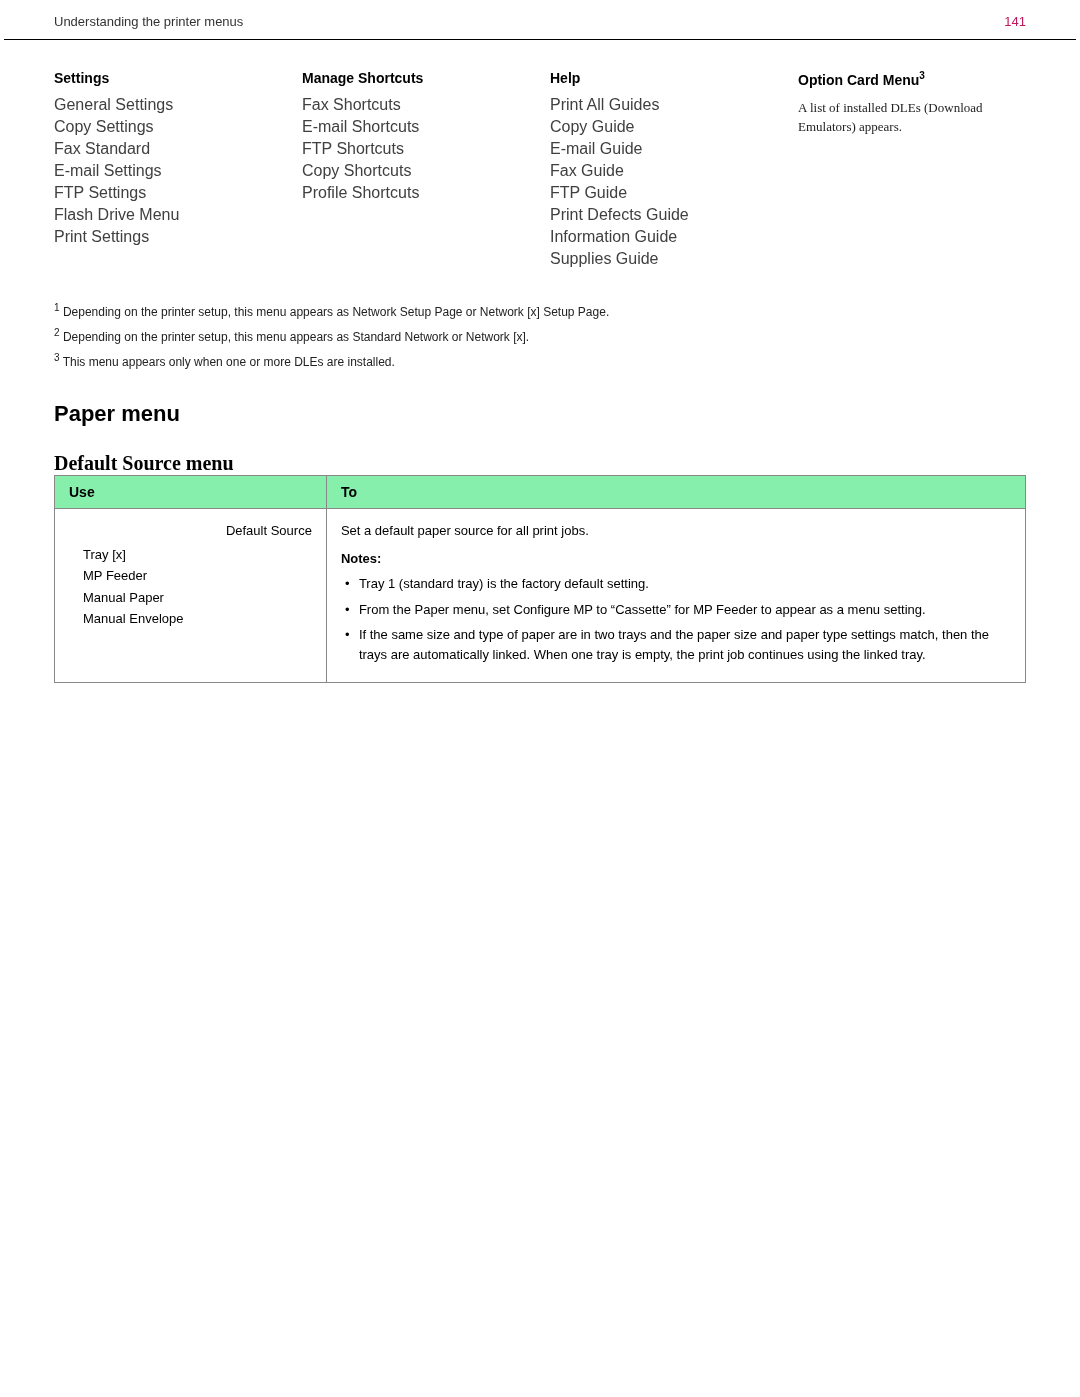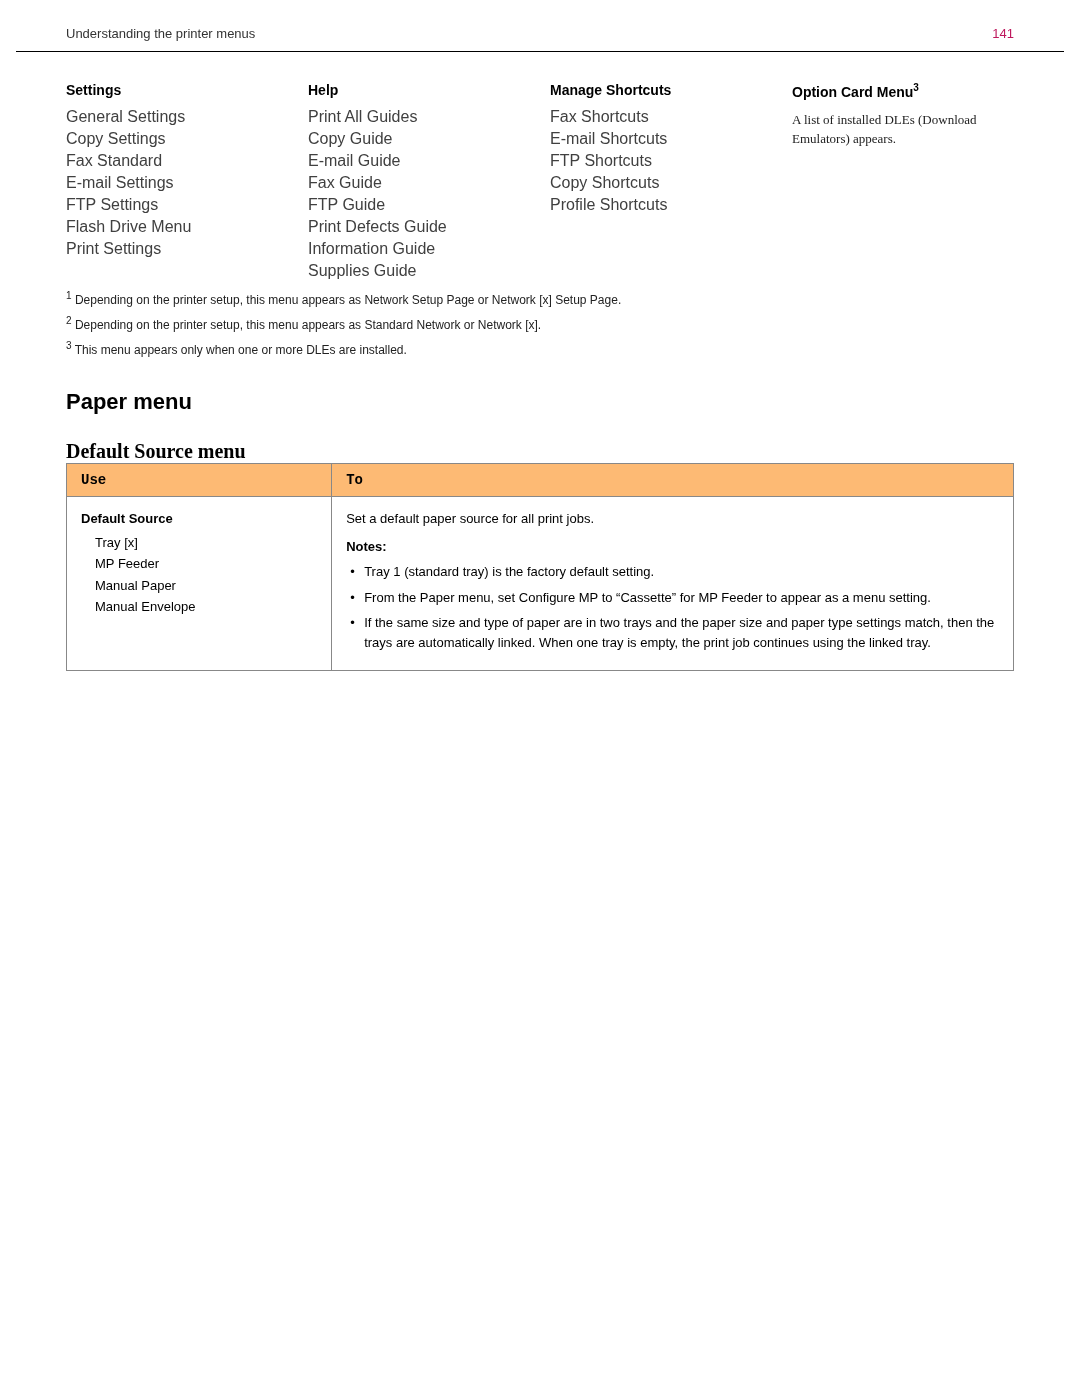--- a/index.html
+++ b/index.html
@@ -13,21 +13,21 @@
       font-size: 14px;
       color: #000;
       background: #fff;
       width: 1080px;
       min-height: 1397px;
     }
 
     .page {
       width: 1080px;
       min-height: 1397px;
-      padding: 16px;
+      padding: 4px;
       background: #fff;
     }
 
     .top-bar {
       display: flex;
       justify-content: space-between;
       align-items: center;
       padding: 10px 50px;
       border-bottom: 1px solid #000;
       margin-bottom: 20px;
@@ -44,21 +44,21 @@
     }
 
     .content {
       padding: 10px 50px 40px 50px;
     }
 
     
     .settings-columns {
       display: flex;
       gap: 0;
-      margin-bottom: 4px;
+      margin-bottom: 28px;
     }
 
     .settings-col {
       flex: 1;
       padding-right: 20px;
     }
 
     .settings-col h4 {
       font-weight: bold;
       font-size: 14px;
@@ -122,22 +122,21 @@
 
     
     .data-table {
       width: 100%;
       border-collapse: collapse;
       border: 1px solid #888;
       margin-bottom: 30px;
     }
 
     .data-table thead tr {
-      background-color: #fdba74;
-      font-family: Liberation Mono, monospace;
+      background-color: #86efac;
     }
 
     .data-table thead th {
       text-align: left;
       padding: 8px 14px;
       font-weight: bold;
       font-size: 14px;
       border-right: 1px solid #888;
       border-bottom: 1px solid #888;
     }
@@ -160,22 +159,23 @@
 
     .data-table .use-col {
       width: 28%;
     }
 
     .data-table .to-col {
       width: 72%;
     }
 
     .bold-item {
-      font-weight: bold;
+      font-weight: normal;
       margin-bottom: 4px;
+      text-align: right;
     }
 
     .sub-item {
       margin-left: 14px;
       margin-bottom: 2px;
     }
 
     .notes-label {
       font-weight: bold;
       margin-bottom: 6px;
@@ -227,41 +227,41 @@
           <li>Copy Settings</li>
           <li>Fax Standard</li>
           <li>E-mail Settings</li>
           <li>FTP Settings</li>
           <li>Flash Drive Menu</li>
           <li>Print Settings</li>
         </ul>
       </div>
 
       <div class="settings-col">
+        <h4>Manage Shortcuts</h4>
+        <ul>
+          <li>Fax Shortcuts</li>
+          <li>E-mail Shortcuts</li>
+          <li>FTP Shortcuts</li>
+          <li>Copy Shortcuts</li>
+          <li>Profile Shortcuts</li>
+        </ul>
+      </div>
+
+      <div class="settings-col">
         <h4>Help</h4>
         <ul>
           <li>Print All Guides</li>
           <li>Copy Guide</li>
           <li>E-mail Guide</li>
           <li>Fax Guide</li>
           <li>FTP Guide</li>
           <li>Print Defects Guide</li>
           <li>Information Guide</li>
           <li>Supplies Guide</li>
-        </ul>
-      </div>
-
-      <div class="settings-col">
-        <h4>Manage Shortcuts</h4>
-        <ul>
-          <li>Fax Shortcuts</li>
-          <li>E-mail Shortcuts</li>
-          <li>FTP Shortcuts</li>
-          <li>Copy Shortcuts</li>
-          <li>Profile Shortcuts</li>
         </ul>
       </div>
 
       <div class="option-card-col">
         <h4>
           <span>Option Card Menu</span><sup>3</sup>
         </h4>
         <p>A list of installed DLEs (Download Emulators) appears.</p>
       </div>
 

